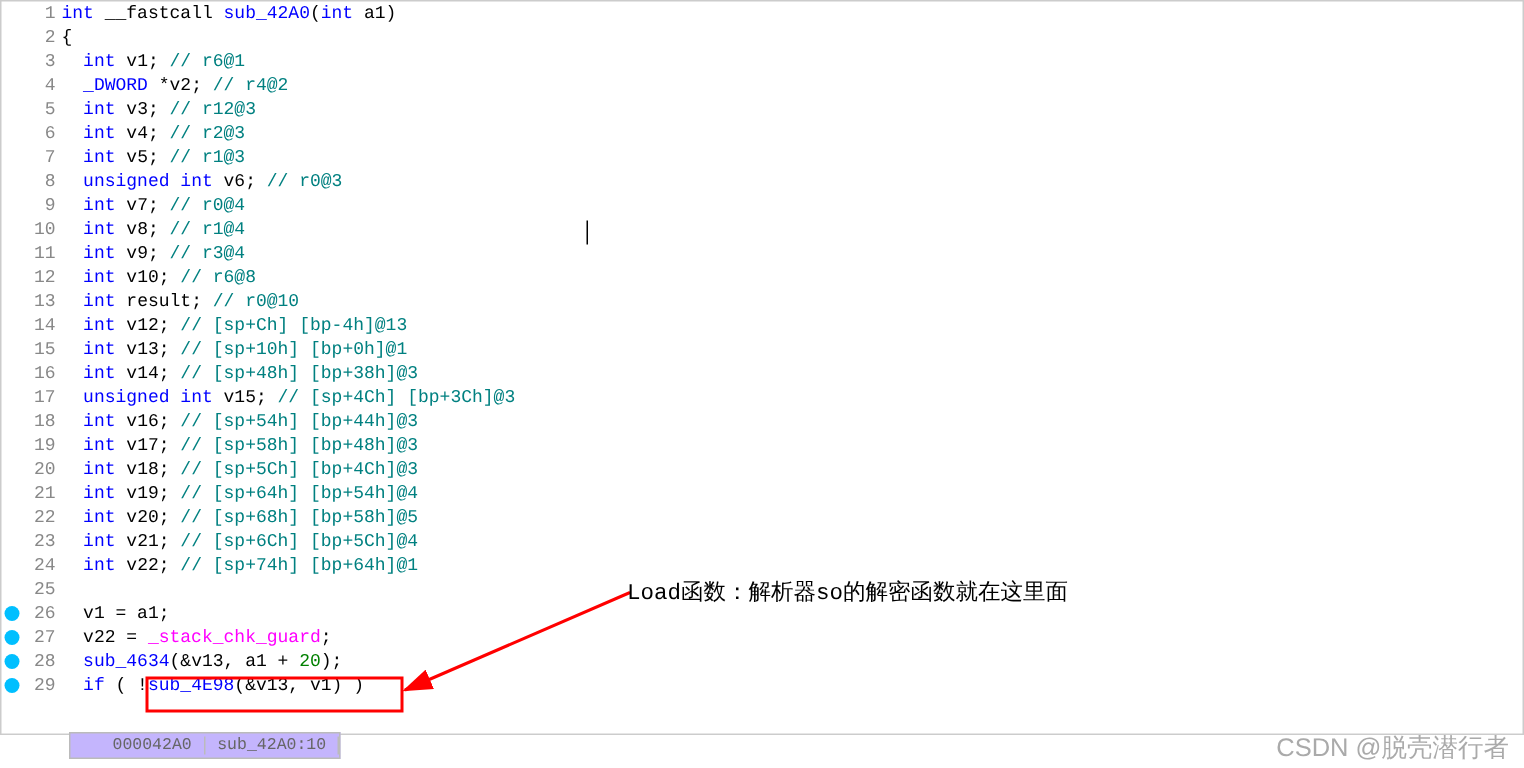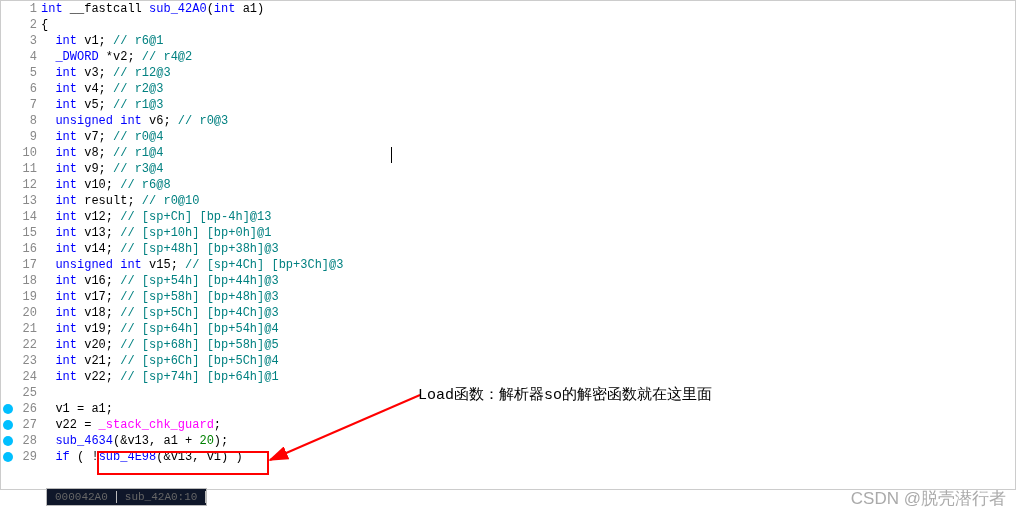--- a/index.html
+++ b/index.html
@@ -85,24 +85,25 @@
   height: 16px;
   background: #000;
 }
 .status-bar {
   position: absolute;
   left: 46px;
   bottom: 6px;
   display: flex;
   font-size: 11px;
   color: #666;
-  background: #0f172a;
+  background: #c4b5fd;
   border: 1px solid #bbb;
   height: 18px;
   align-items: center;
+  padding-left: 20px;
 }
 .status-cell {
   padding: 0 8px;
   border-right: 1px solid #bbb;
 }
 .watermark {
   position: absolute;
   right: 10px;
   bottom: 2px;
   font-family: "Microsoft YaHei", sans-serif;

